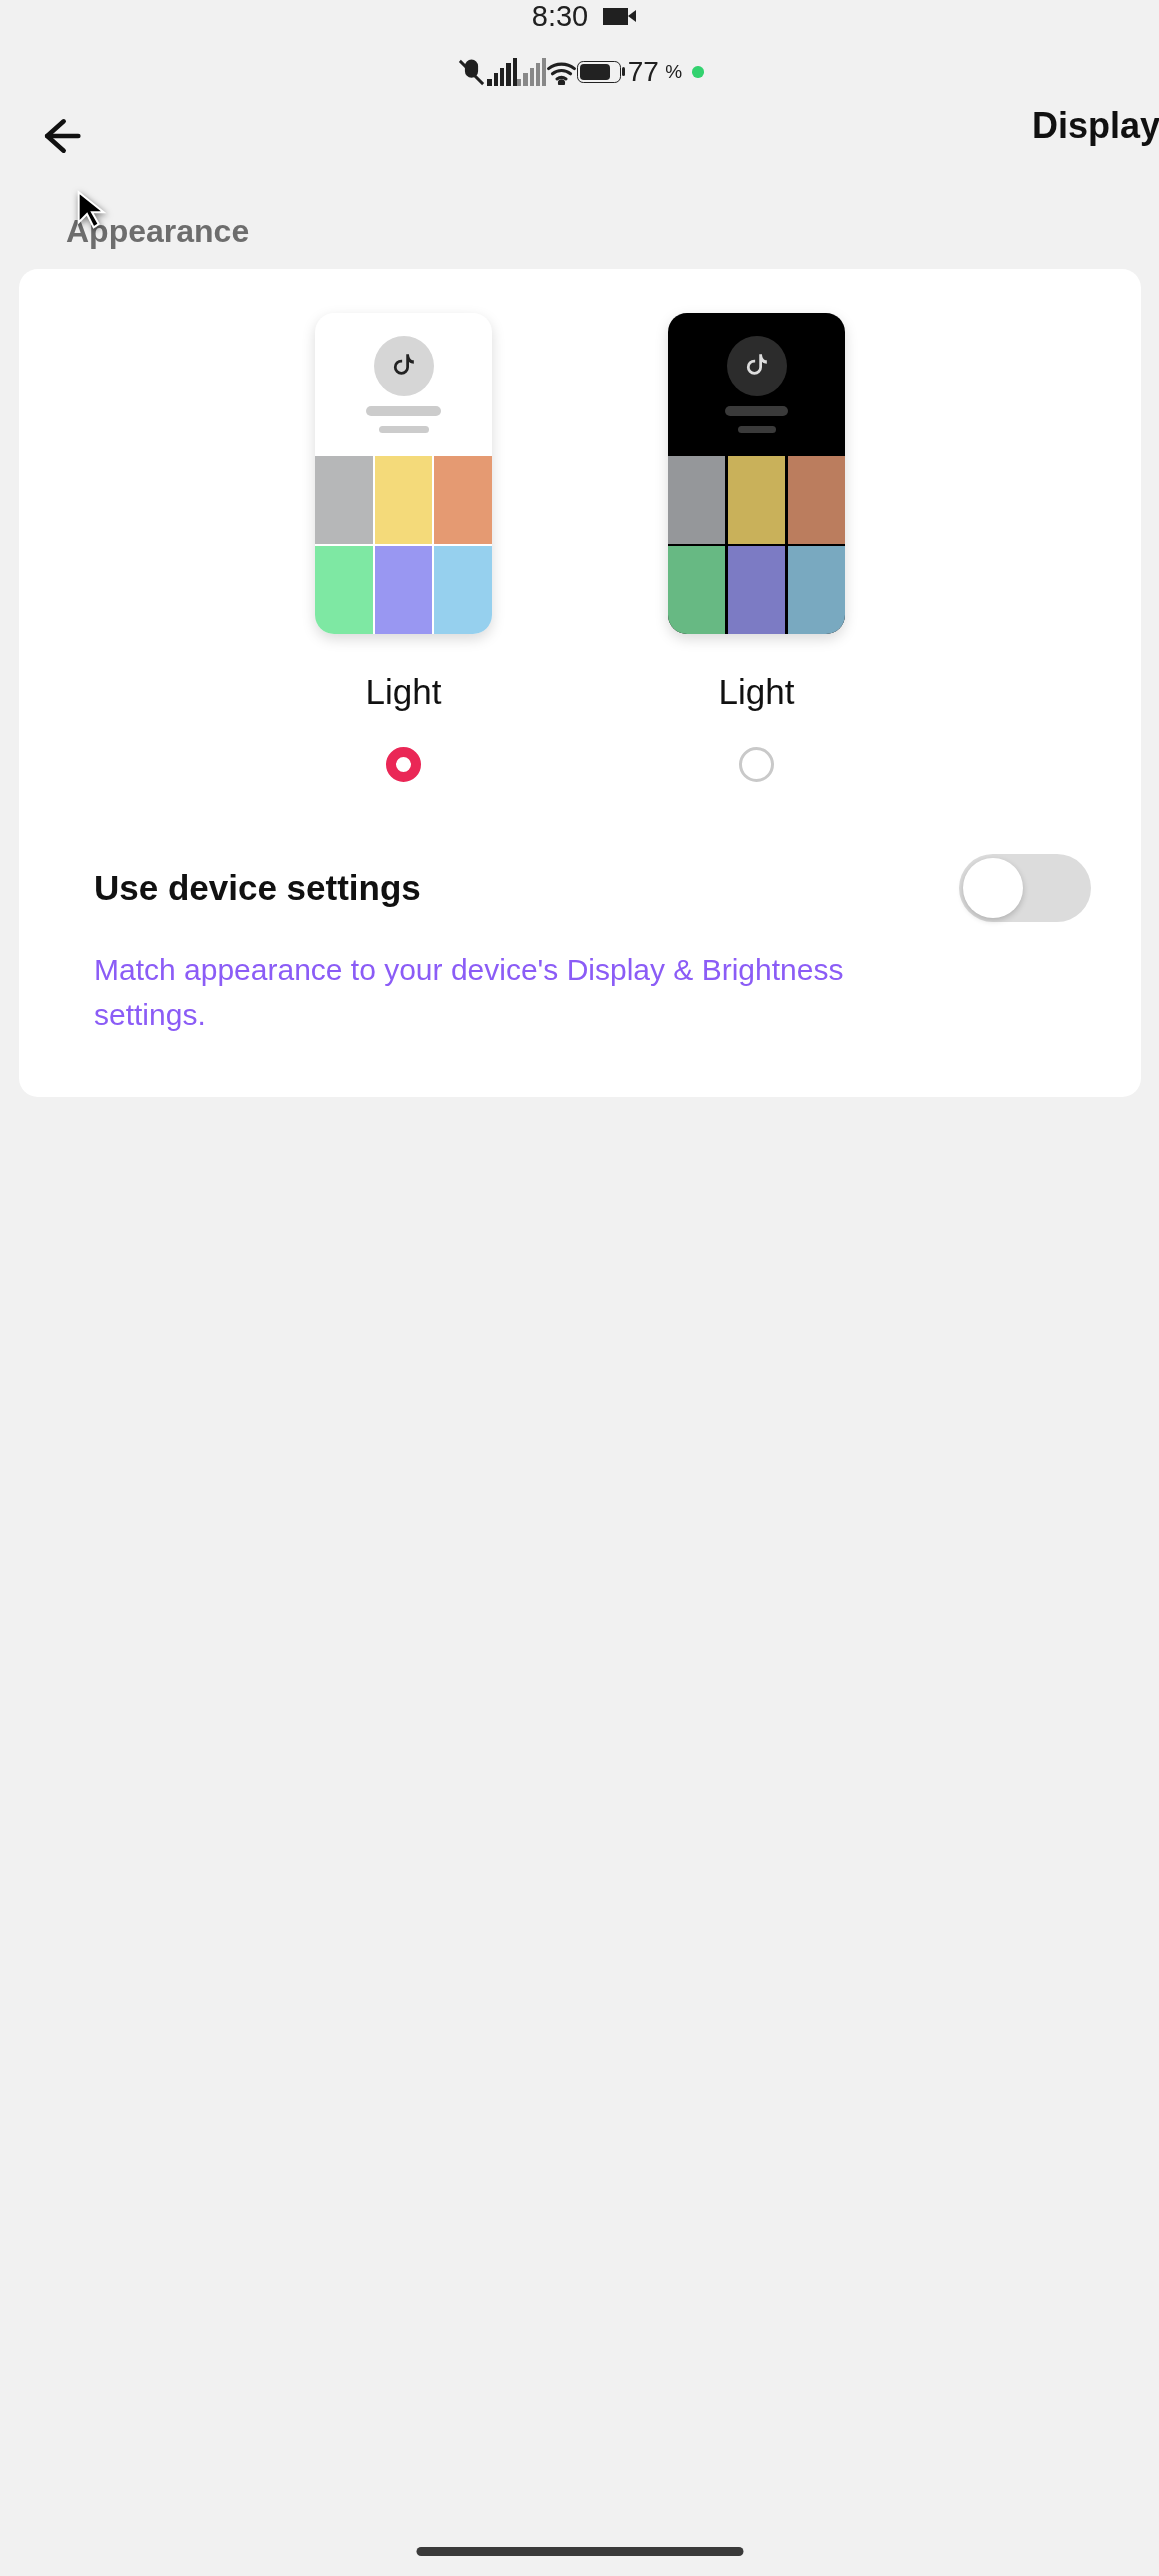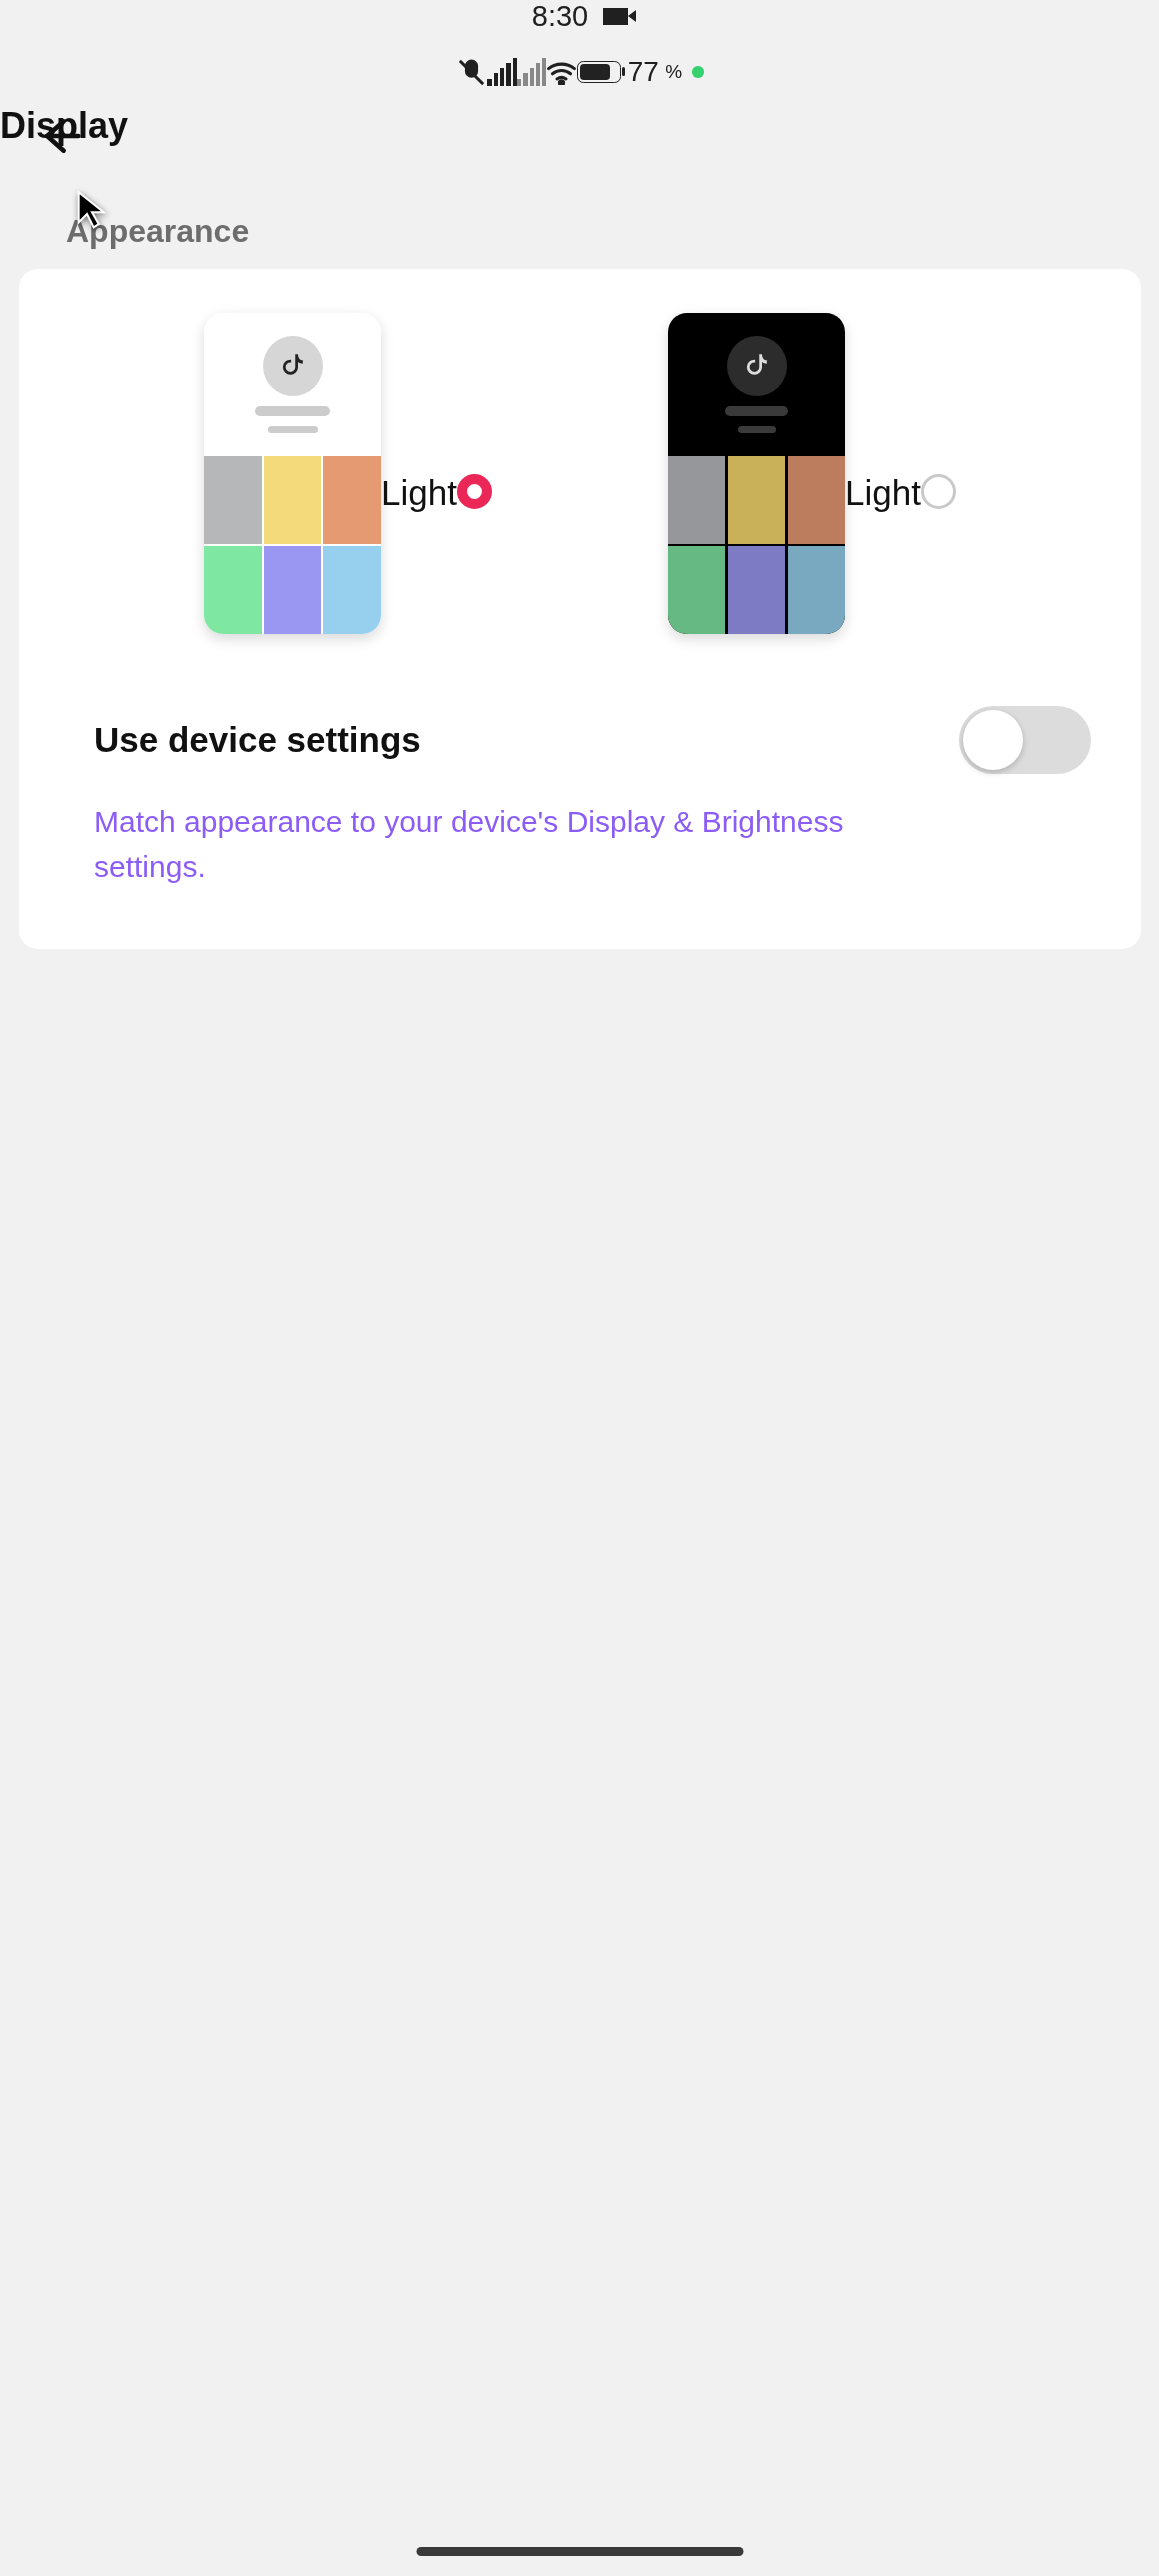--- a/index.html
+++ b/index.html
@@ -34,21 +34,21 @@
     .battery::after{ content:''; position:absolute; right:-5px; top:5.7px; width:3.8px; height:8.8px; background:#222; border-radius:1.9px;}
     .battery-fill{ position:absolute; left:1.9px; top:1.9px; bottom:1.9px; width:70%; background:#222; border-radius:3.8px;}
     .batt-wrap{display:flex;align-items:center;gap:6.3px;}
     .green-dot{ width:11.3px; height:11.3px; border-radius:50%; background:#33d26f; margin-left:3.8px;}
 
     
     .header {
       height: 75px;
       display:flex;
       align-items:center;
-      justify-content:flex-start;
+      justify-content:flex-end;
       position:relative;
     }
     .back-btn{
       position:absolute; left:31px; top:19px; width:57px; height:57px; display:flex; align-items:center; justify-content:center;
     }
     .title{ font-size:36px; font-weight:700; color:#111; }
 
     .section-label{ padding: 50px 0 19px 66px; font-size:32px; color:#6d6d6d; font-weight:700;}
 
     .card{
@@ -56,21 +56,21 @@
       background:#fff;
       border-radius:19px;
       padding: 44px 50px 60px 50px;
     }
     .options {
       display:flex;
       justify-content:center;
       gap: 176px;
       padding-bottom: 25px;
     }
-    .option{ display:flex; flex-direction:row; align-items:center; }
+    .option{ display:flex; flex-direction:column; align-items:center; }
     .preview{
       width: 177px; height:321px; border-radius:19px; box-shadow: 0 5px 14px rgba(0,0,0,0.15); overflow:hidden; background:#fff; display:flex; flex-direction:column;
     }
     .preview.dark{ background:#000; }
     .preview-header{ height:143px; display:flex; flex-direction:column; align-items:center; justify-content:center; gap:10px;}
     .logo-circle{ width:60px; height:60px; border-radius:50%; background:#d6d6d6; display:flex; align-items:center; justify-content:center;}
     .preview.dark .logo-circle{ background:#2c2c2c;}
     .logo-circle svg{ width:33px; height:33px;}
     .preview .line{ width:75px; height:10px; background:#ccc; border-radius:5px;}
     .preview.dark .line{ background:#3a3a3a; width:63px; }

